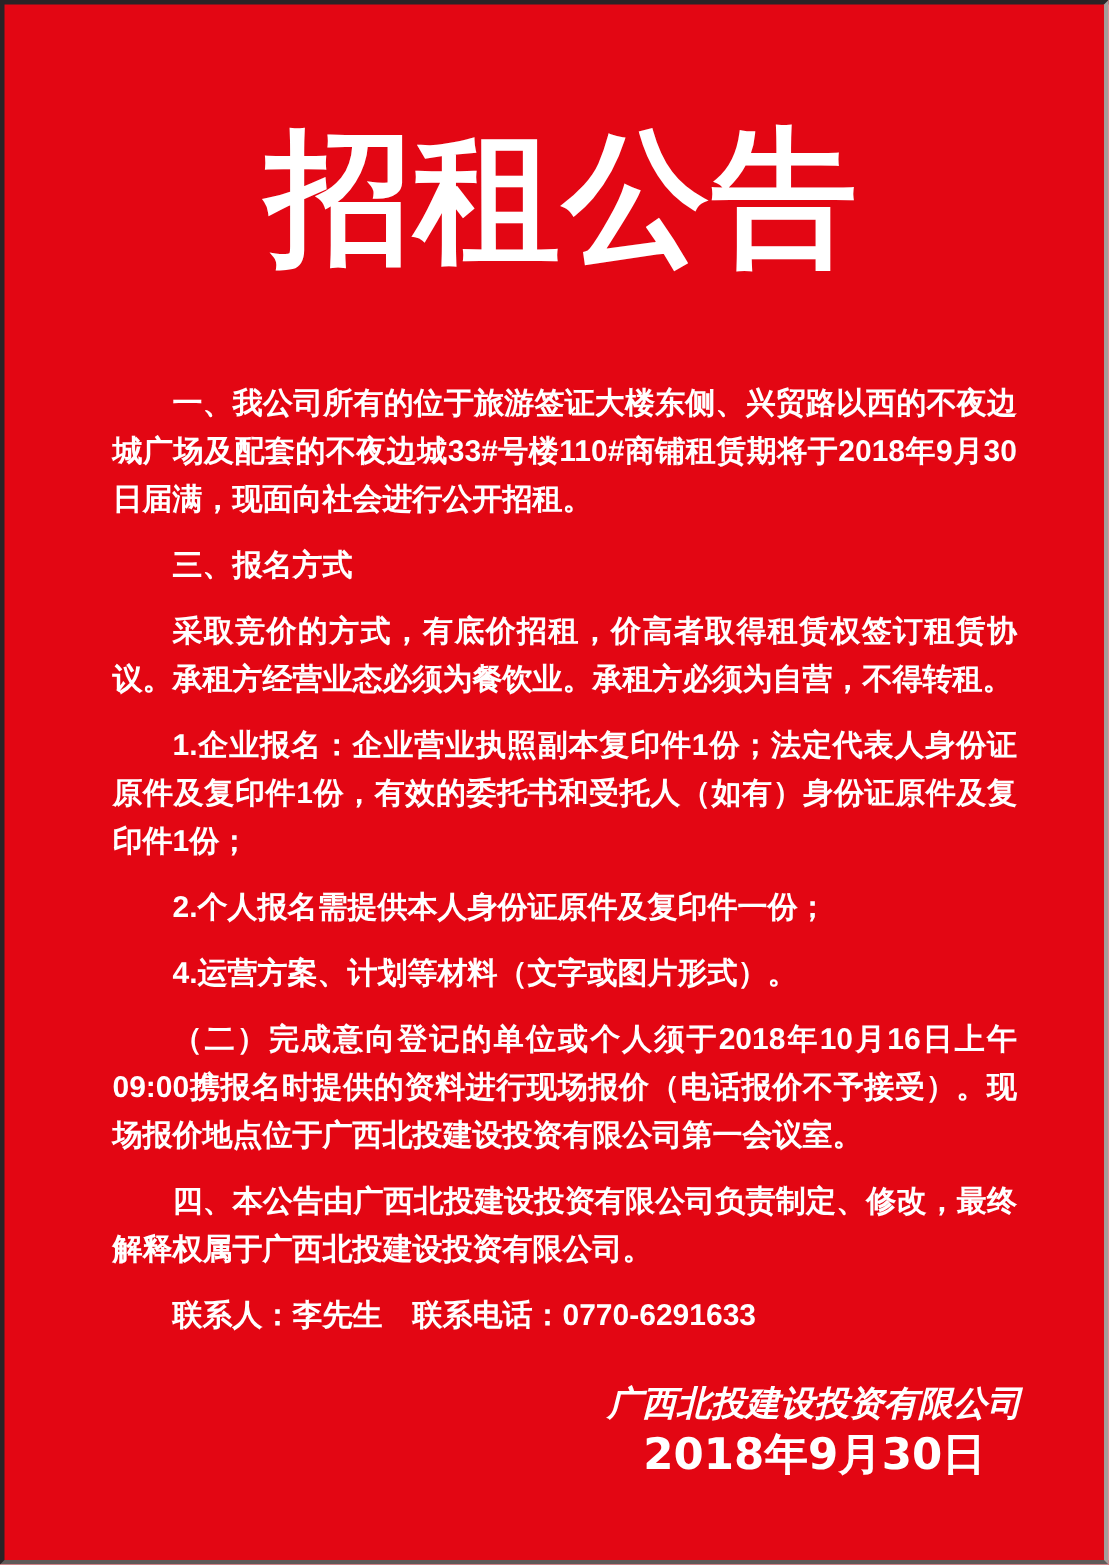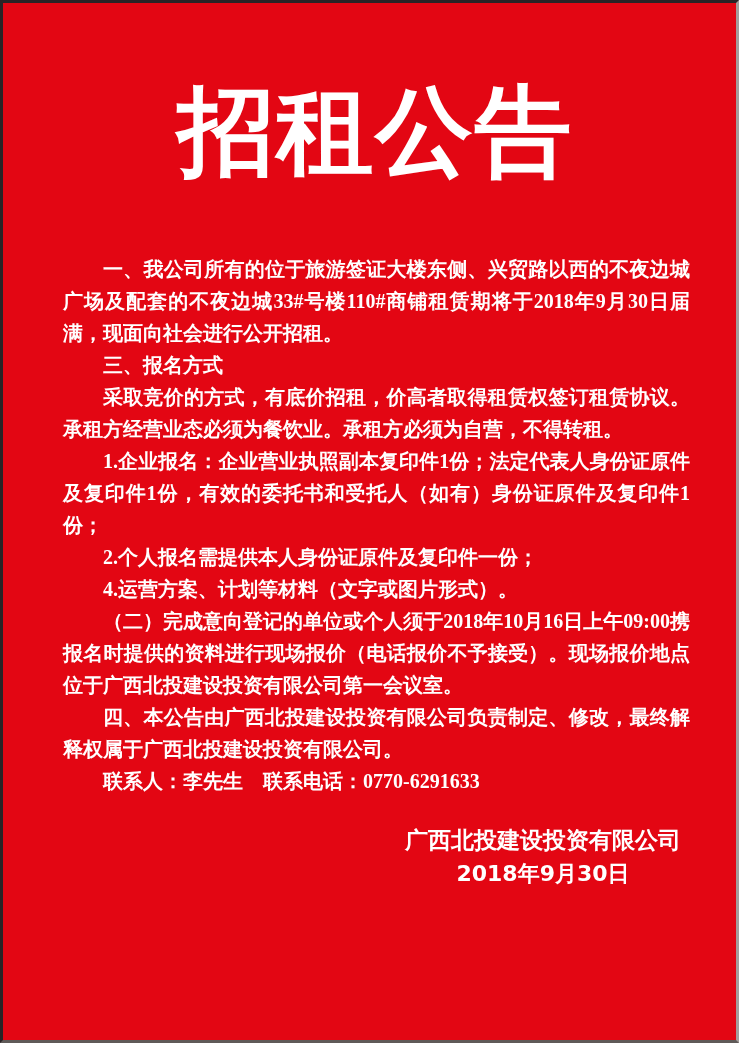--- a/index.html
+++ b/index.html
@@ -28,44 +28,45 @@
     font-weight: bold;
     font-size: 97px;
     line-height: 1.12;
     letter-spacing: 2px;
     color: #ffffff;
   }
   .body {
     margin: 67px 46px 0 60px;
   }
   .body p {
-    margin: 0;
+    margin: 12px;
     padding: 0;
-    font-family: Liberation Serif, serif;
+    font-family: Liberation Sans, sans-serif;
     font-weight: bold;
     font-size: 20px;
     line-height: 32px;
     text-indent: 2em;
     text-align: justify;
     color: #ffffff;
   }
   .signature {
     margin: 27px 55px 0 auto;
     width: max-content;
     text-align: center;
     font-family: "DejaVu Sans", "Liberation Sans", sans-serif;
     font-weight: bold;
     color: #ffffff;
   }
   .signature .company {
     font-size: 23px;
     line-height: 33px;
+    font-style: italic;
   }
   .signature .date {
-    font-size: 22px;
+    font-size: 29px;
     line-height: 33px;
   }
 </style>
 </head>
 <body>
 
 <div class="poster">
   <h1 class="title">招租公告</h1>
 
   <div class="body">

